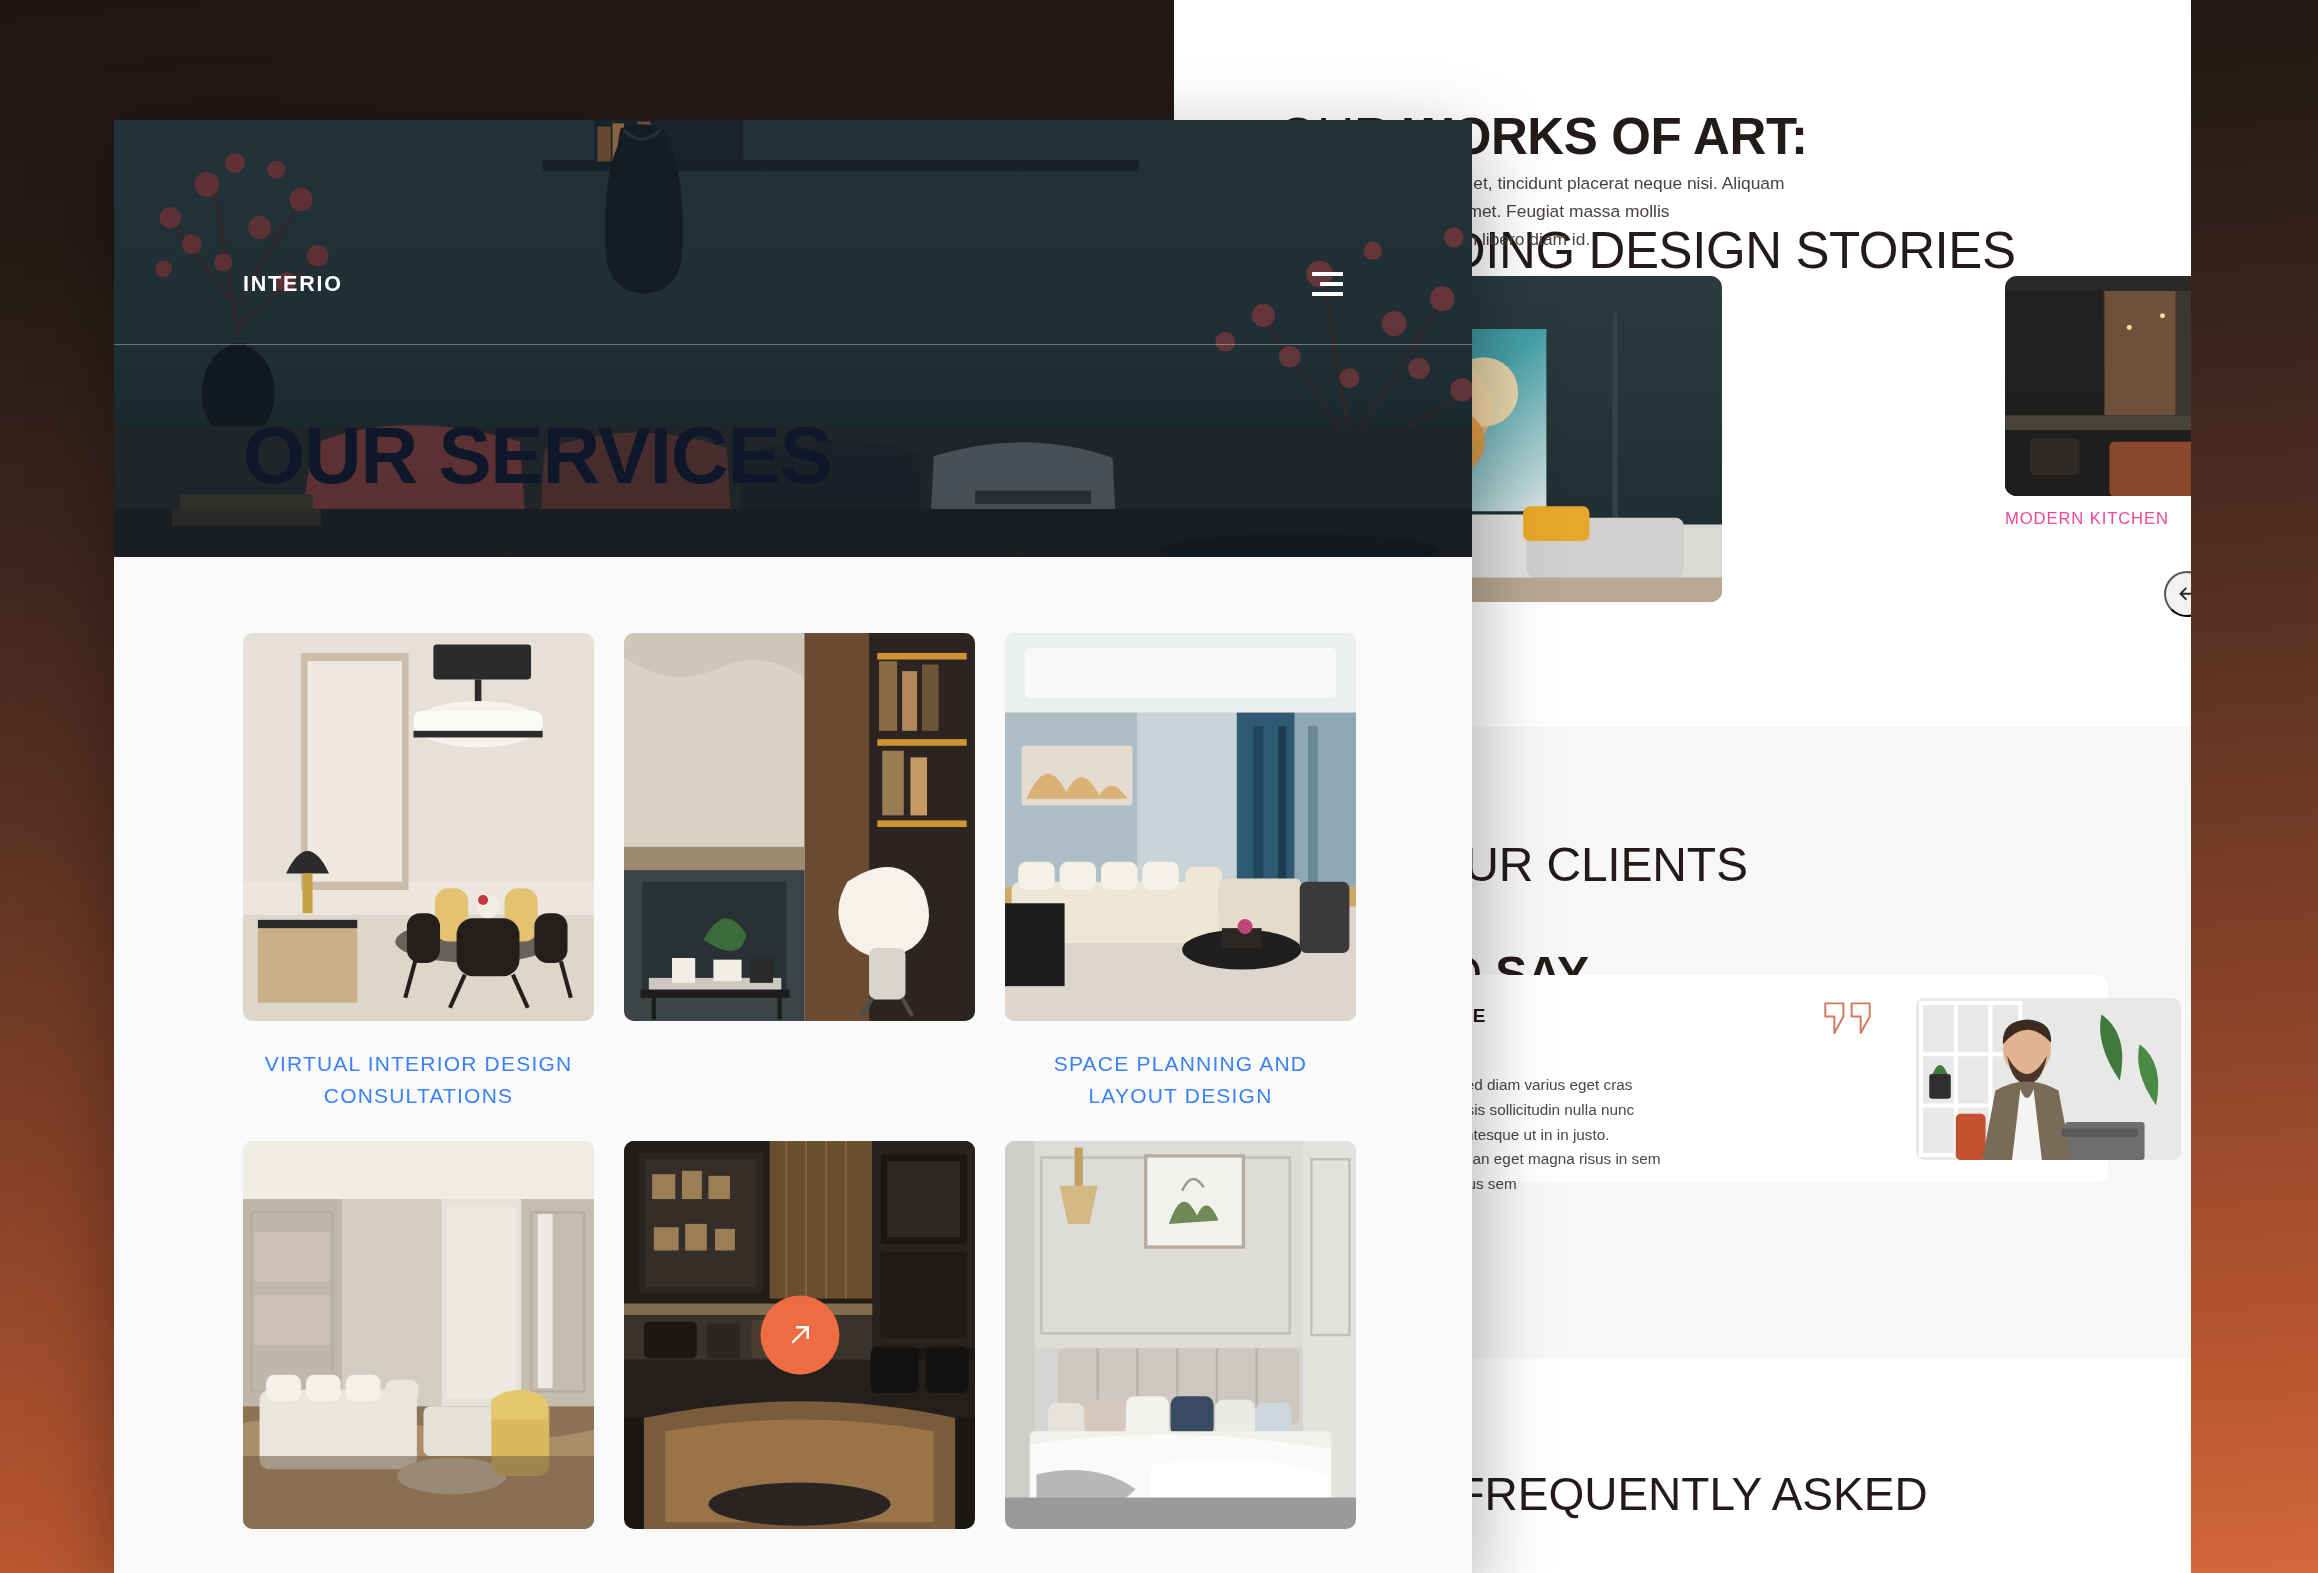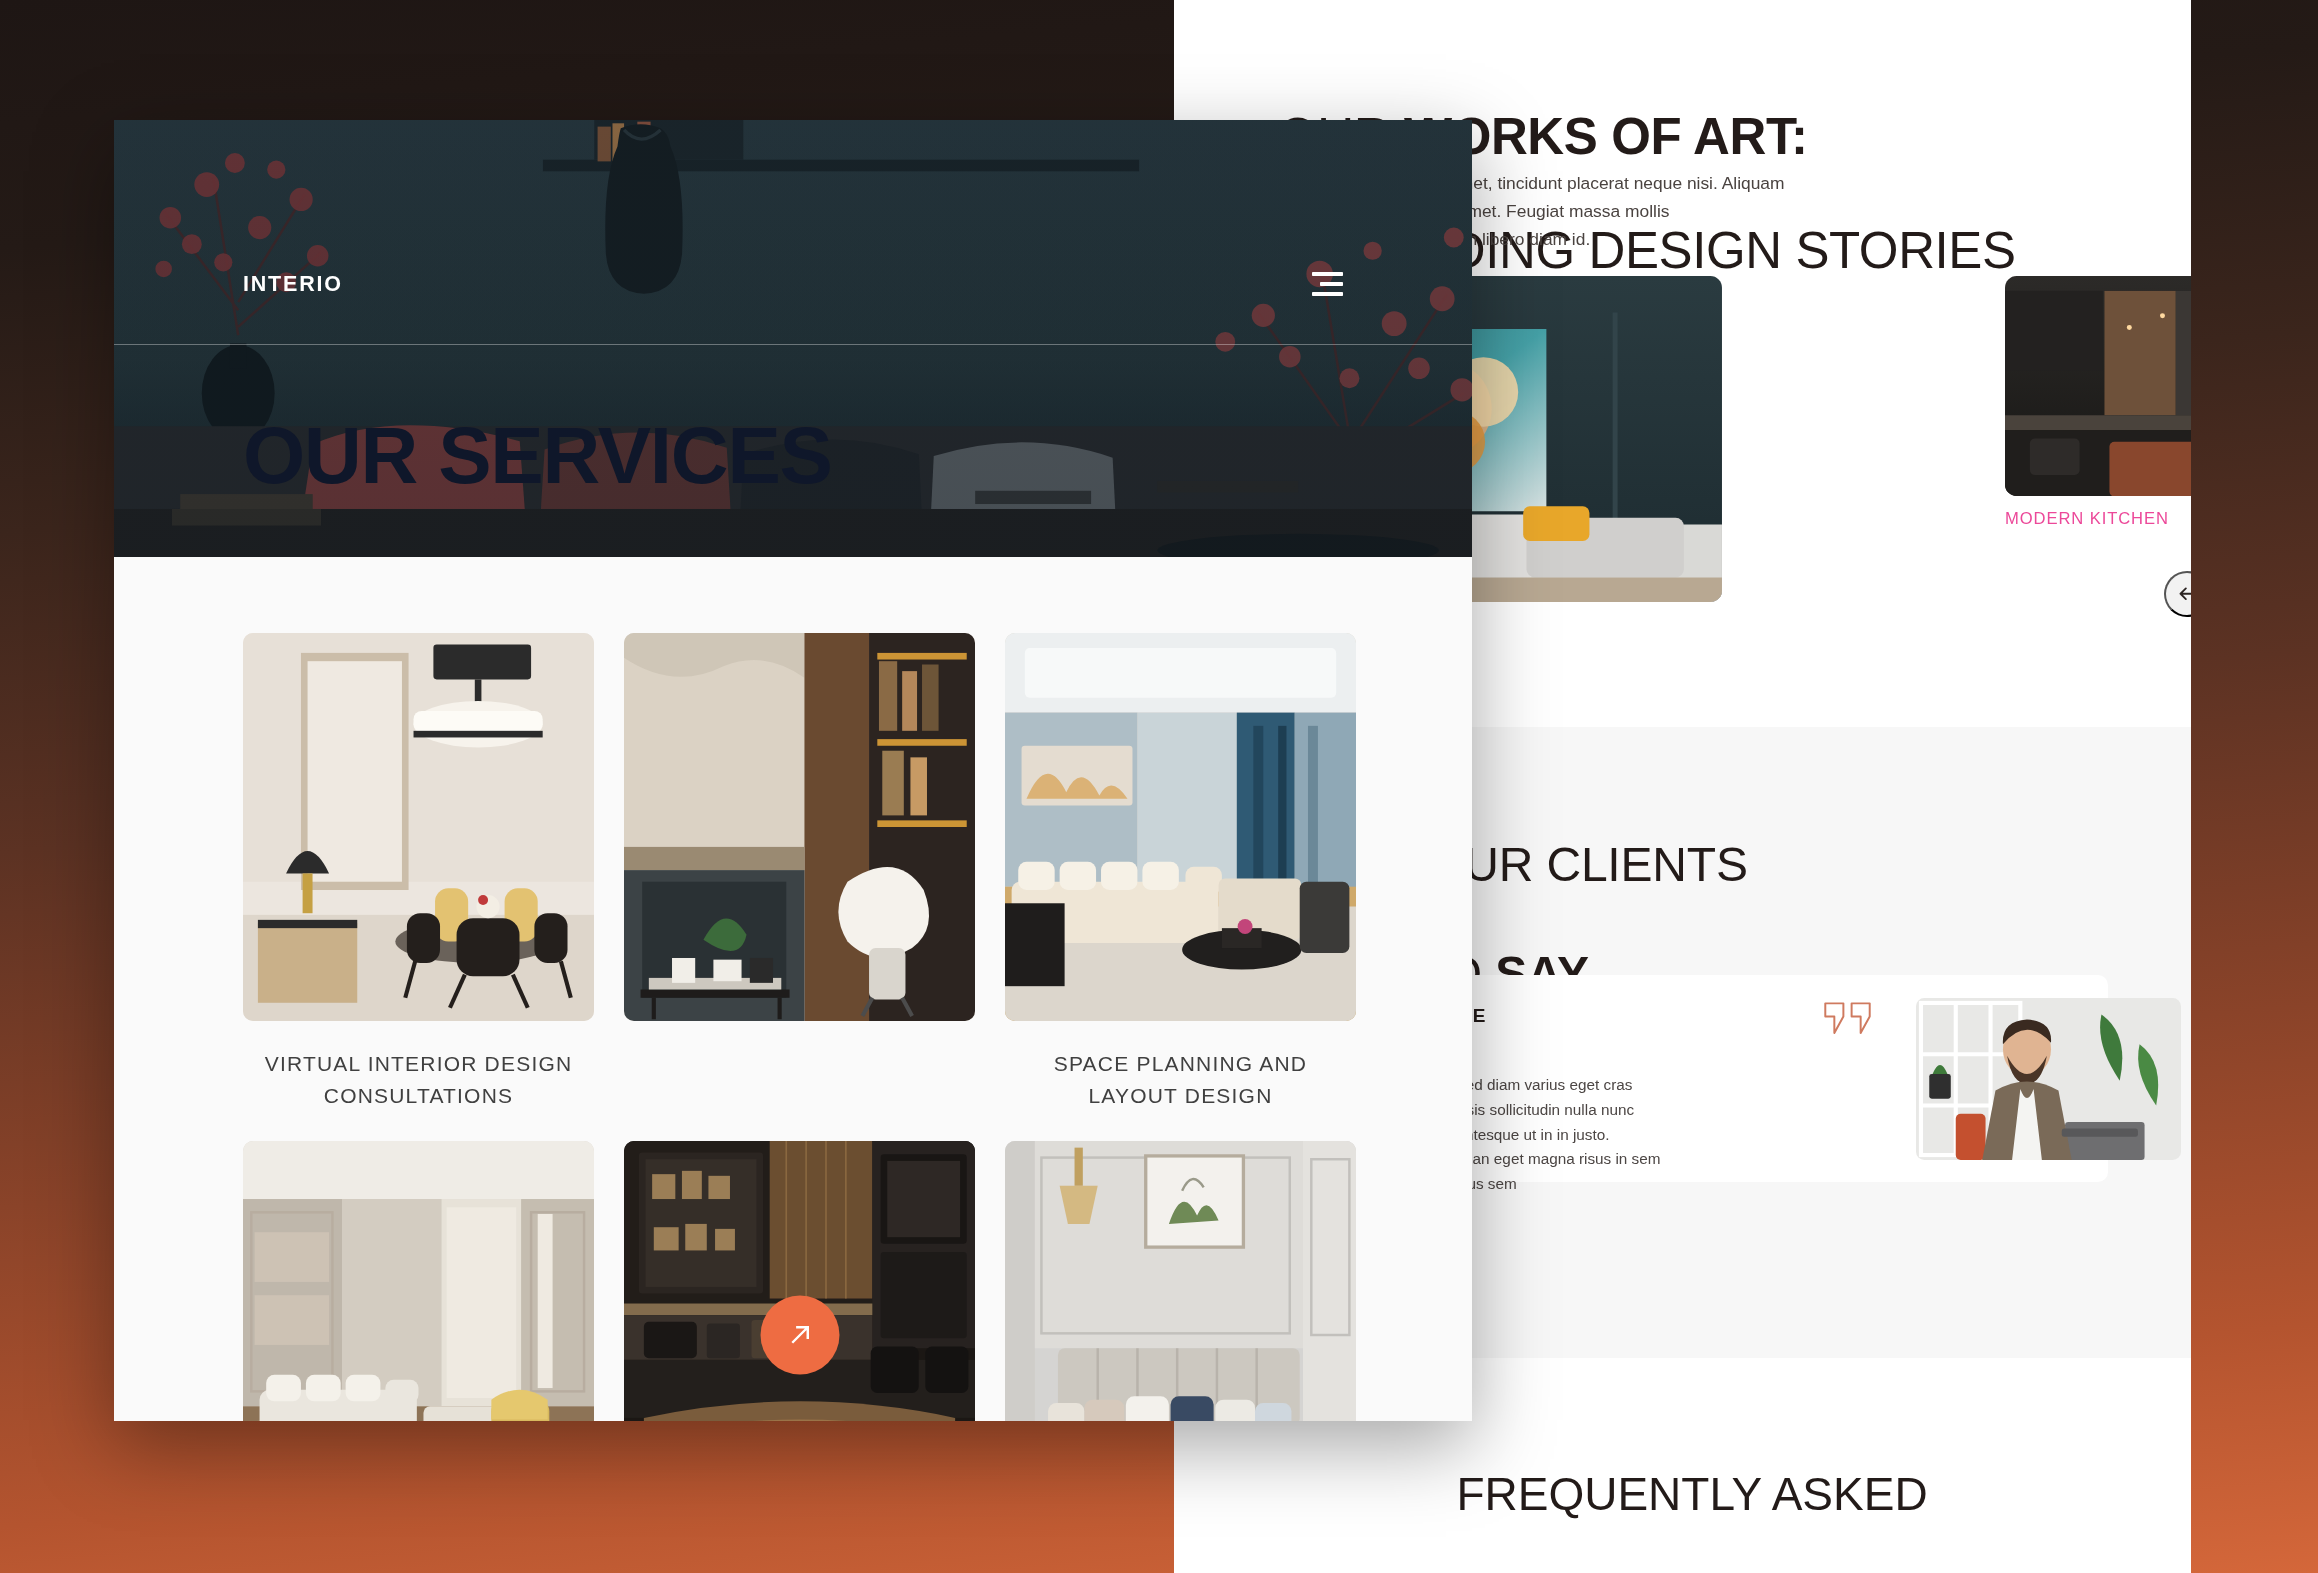--- a/index.html
+++ b/index.html
@@ -72,21 +72,21 @@
   
   .bp-faq { position:absolute; left:0; top:1376px; width:100%; height:197px; background:#ffffff; }
   .bp-faq-title {
     position:absolute; left:104px; top:40px; width:828px; text-align:center;
     font-size:46px; line-height:1.14; color:#231b19; text-transform:uppercase;
     font-weight:400; white-space:pre-line;
   }
 
   
   .front-panel {
-    position:absolute; left:114px; top:120px; width:1358px; height:1301px;
+    position:absolute; left:114px; top:120px; width:1358px; height:1453px;
     background:#fafafa; overflow:hidden;
     box-shadow:0 25px 75px rgba(0,0,0,0.35);
   }
   .hero { position:relative; width:100%; height:437px; overflow:hidden; }
   .hero-bg { position:absolute; inset:0; }
   .hero-overlay { position:absolute; inset:0; background:linear-gradient(to bottom, rgba(16,28,34,.30), rgba(16,28,34,.42)); }
   .brand {
     position:absolute; left:129px; top:152px; color:#fff;
     font-size:21.5px; font-weight:800; letter-spacing:1.8px;
   }
@@ -100,21 +100,21 @@
     position:absolute; left:129px; top:290px; color:#0f172a;
     font-size:80px; font-weight:800; letter-spacing:-1.2px; text-transform:uppercase;
   }
 
   .services { position:relative; padding:76px 0 0 0; }
   .svc-grid { display:grid; grid-template-columns:repeat(3, 351px); gap:30px 30px; margin-left:129px; }
   .svc-card { width:351px; }
   .svc-img { width:351px; height:388px; border-radius:10px; overflow:hidden; position:relative; }
   .svc-title {
     margin-top:27px; text-align:center; font-size:21px; line-height:1.5;
-    letter-spacing:1.2px; color:#404040; text-transform:uppercase; white-space:pre-line;
+    letter-spacing:1.2px; color:#3b82f6; text-transform:uppercase; white-space:pre-line;
   }
   .arrow-circle {
     position:absolute; left:50%; top:50%; transform:translate(-50%,-50%);
     width:79px; height:79px; border-radius:50%; background:#ee6c42;
     display:flex; align-items:center; justify-content:center;
   }
 
   
   .ph { position:absolute; inset:0; }
 </style>

